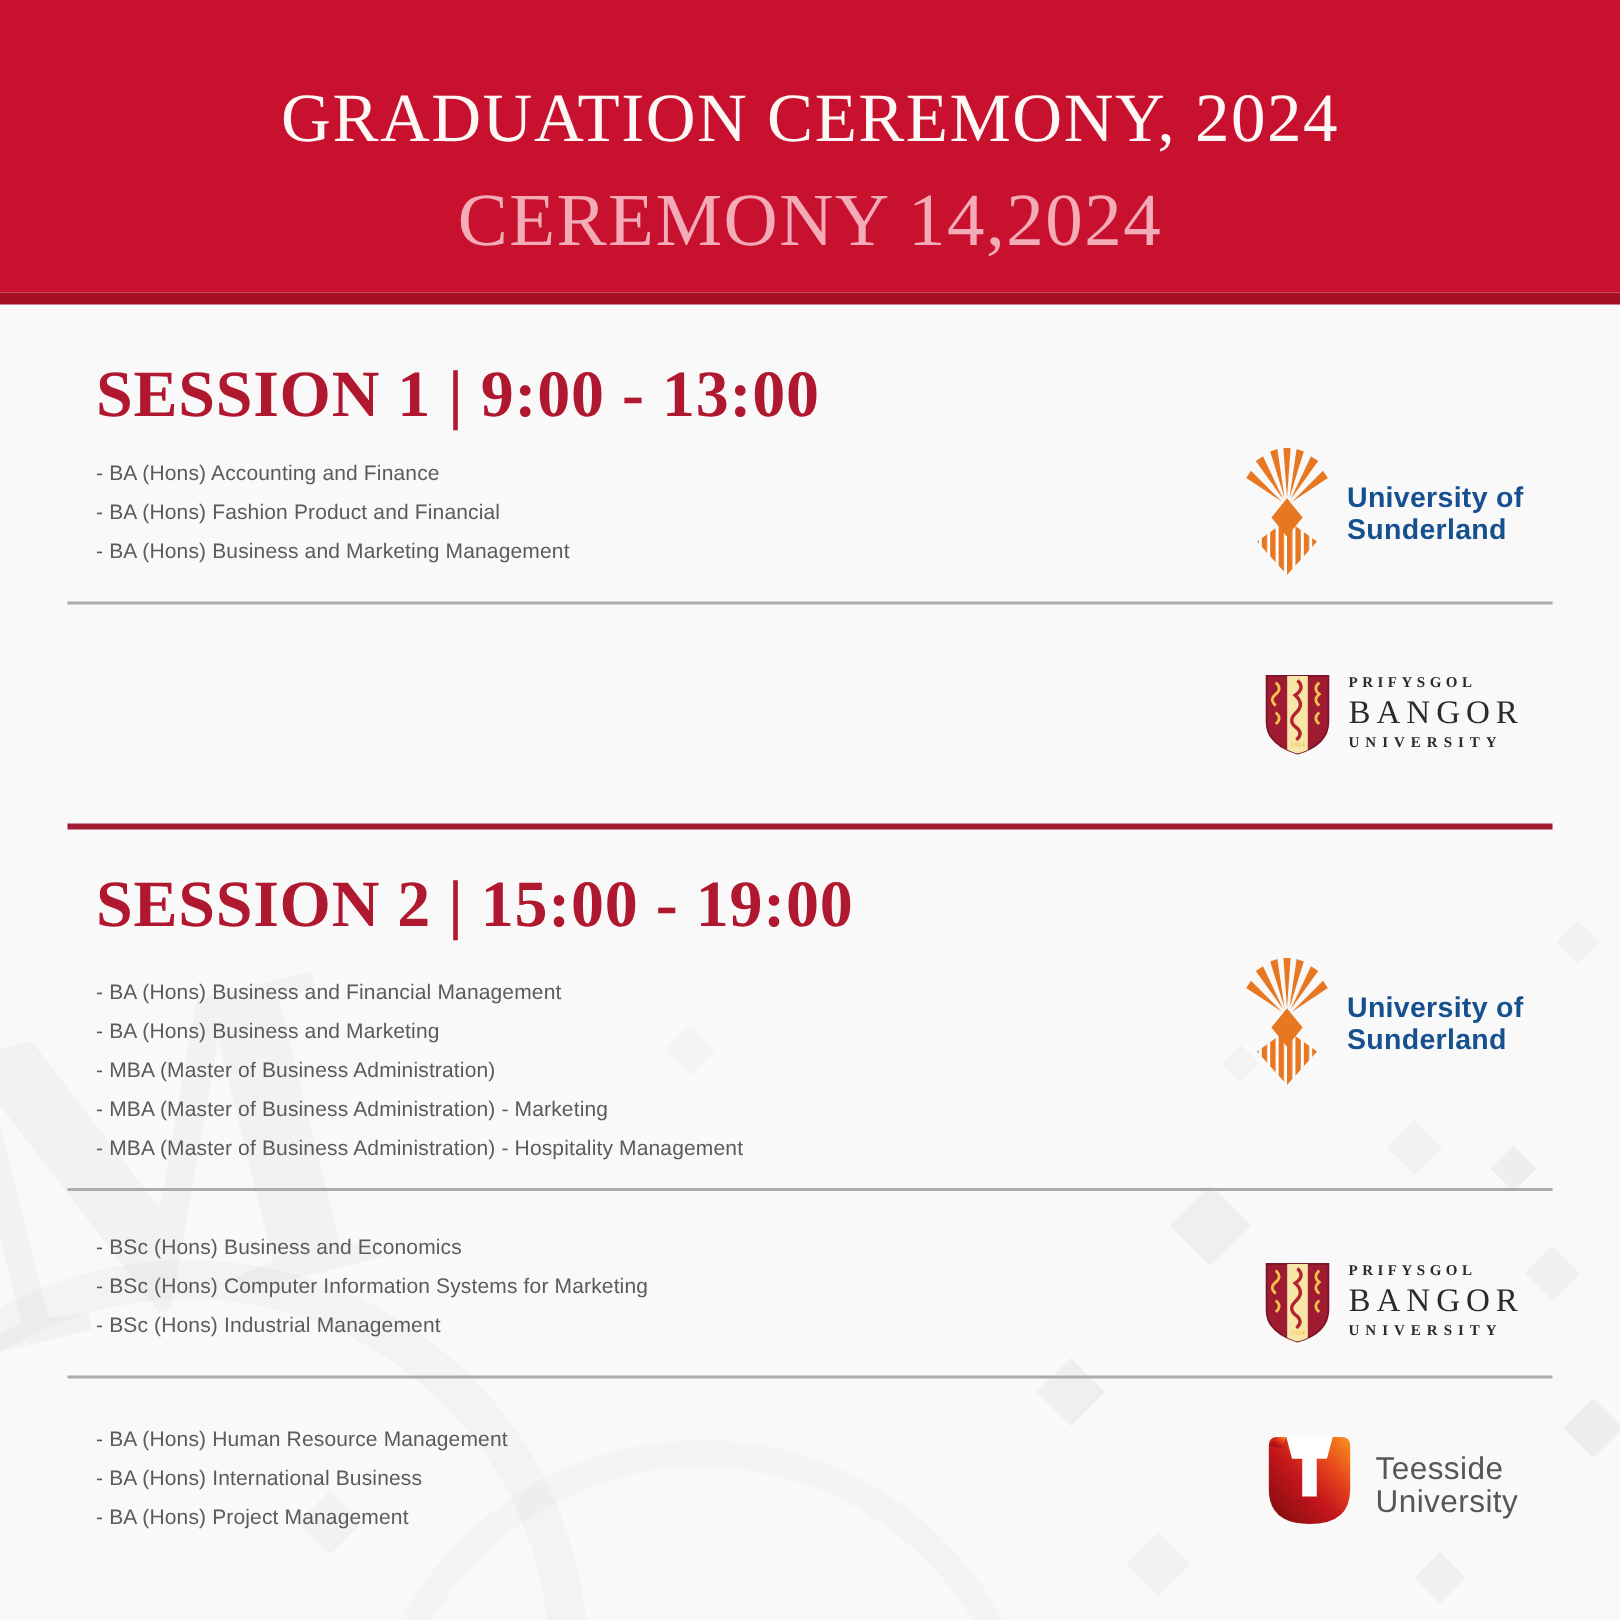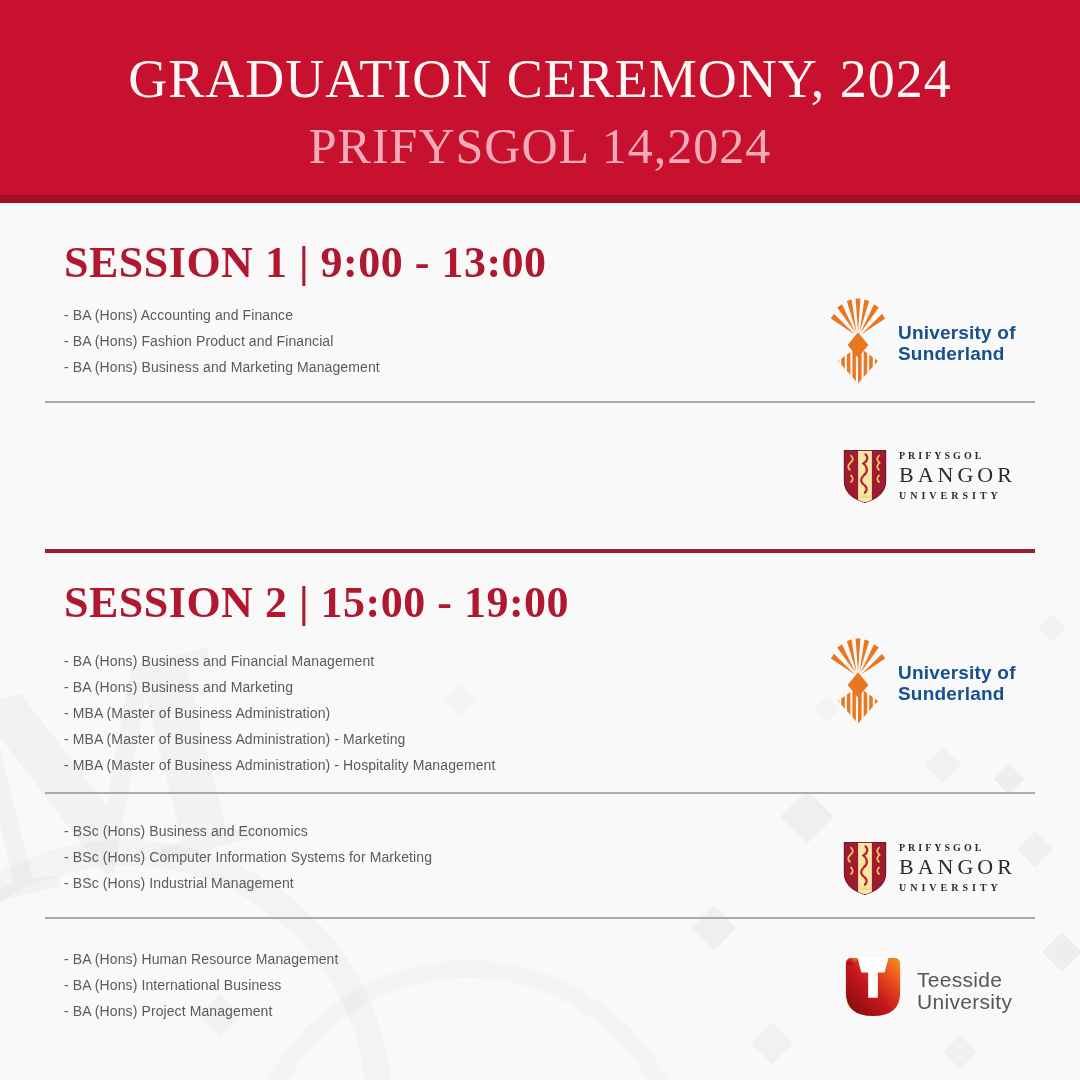--- a/index.html
+++ b/index.html
@@ -6,21 +6,21 @@
   .poster{
     position:relative;width:1080px;height:1080px;margin:0 auto;
     background:#f9f9fa;overflow:hidden;
     font-family:"Liberation Sans",sans-serif;
   }
   
   .banner{position:absolute;left:0;top:0;width:1080px;height:195px;background:#C8112E;z-index:2;}
   .banner-edge{position:absolute;left:0;top:195px;width:1080px;height:8px;background:#A50F26;z-index:2;}
   .banner h1{
     margin:0;position:absolute;left:0;top:48px;width:100%;text-align:center;
-    font-family:"Liberation Serif",serif;font-weight:400;font-size:54px;line-height:62px;
+    font-family:"Liberation Serif",serif;font-weight:400;font-size:46px;line-height:62px;
     color:#FDF7F5;white-space:nowrap;letter-spacing:1px;
   }
   .banner h2{
     margin:0;position:absolute;left:0;top:120px;width:100%;text-align:center;
     font-family:"Liberation Serif",serif;font-weight:400;font-size:50px;line-height:52px;
     color:#F3ABB7;white-space:nowrap;letter-spacing:1px;
   }
   
   .session-heading{
     position:absolute;margin:0;z-index:3;
@@ -143,21 +143,21 @@
   <div class="wm wm-square" style="left:1022px;top:836px;width:26px;height:26px;background:#f0f0f0;"></div>
   <div class="wm wm-square" style="left:757px;top:1028px;width:30px;height:30px;background:#f1f1f1;"></div>
   <div class="wm wm-square" style="left:948px;top:1040px;width:24px;height:24px;background:#f0f0f0;"></div>
   <div class="wm wm-square" style="left:1048px;top:938px;width:28px;height:28px;background:#eeeeee;"></div>
   <div class="wm wm-square" style="left:818px;top:700px;width:18px;height:18px;background:#f3f3f3;"></div>
   <div class="wm wm-square" style="left:205px;top:1000px;width:30px;height:30px;background:#f2f2f2;"></div>
   <div class="wm wm-square" style="left:448px;top:688px;width:24px;height:24px;background:#f5f5f5;"></div>
 
   <header class="banner">
     <h1>GRADUATION CEREMONY, 2024</h1>
-    <h2>PRIFYSGOL 14,2024</h2>
+    <h2>CEREMONY 14,2024</h2>
   </header>
   <div class="banner-edge"></div>
 
   <h3 class="session-heading s1-heading">SESSION 1 | 9:00 - 13:00</h3>
 
   <ul class="program-list s1g0">
     <li>- BA (Hons) Accounting and Finance</li>
     <li>- BA (Hons) Fashion Product and Financial</li>
     <li>- BA (Hons) Business and Marketing Management</li>
   </ul>

